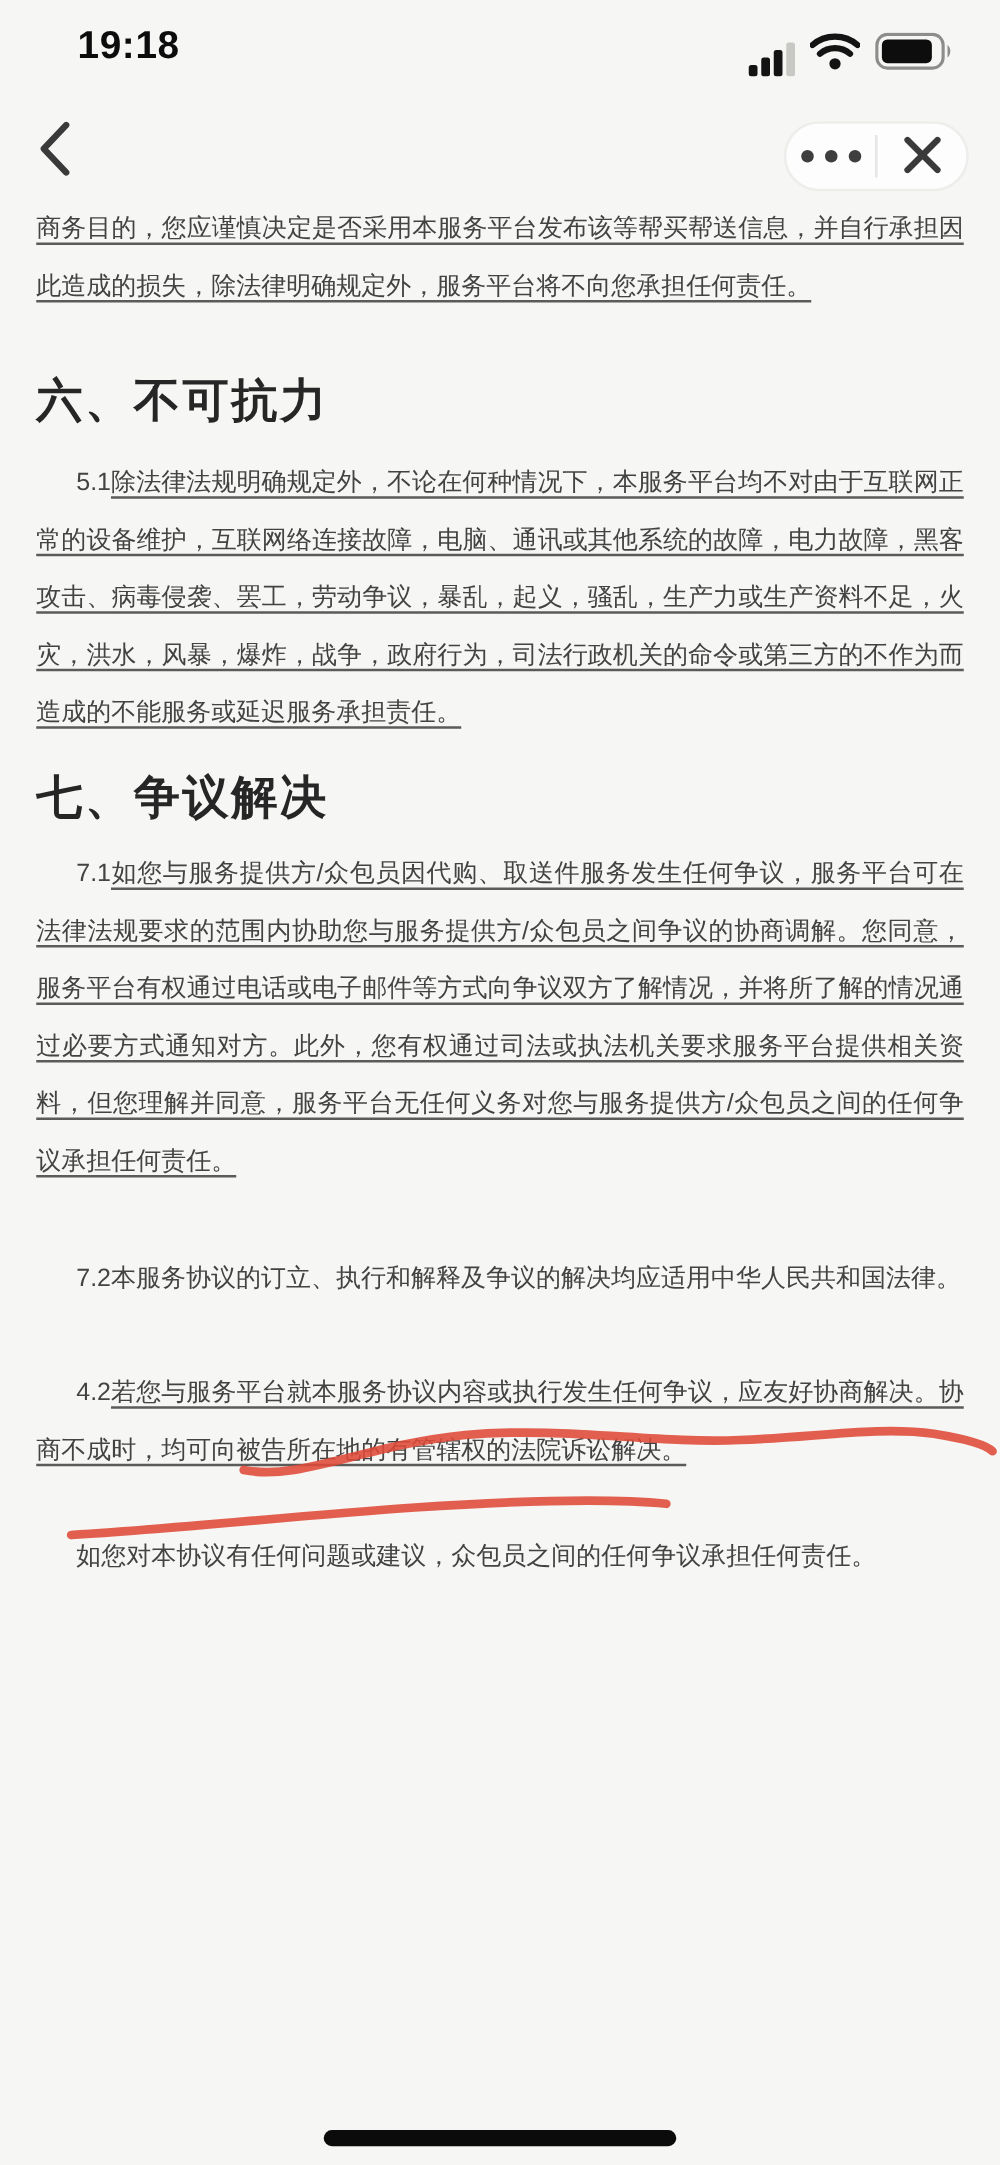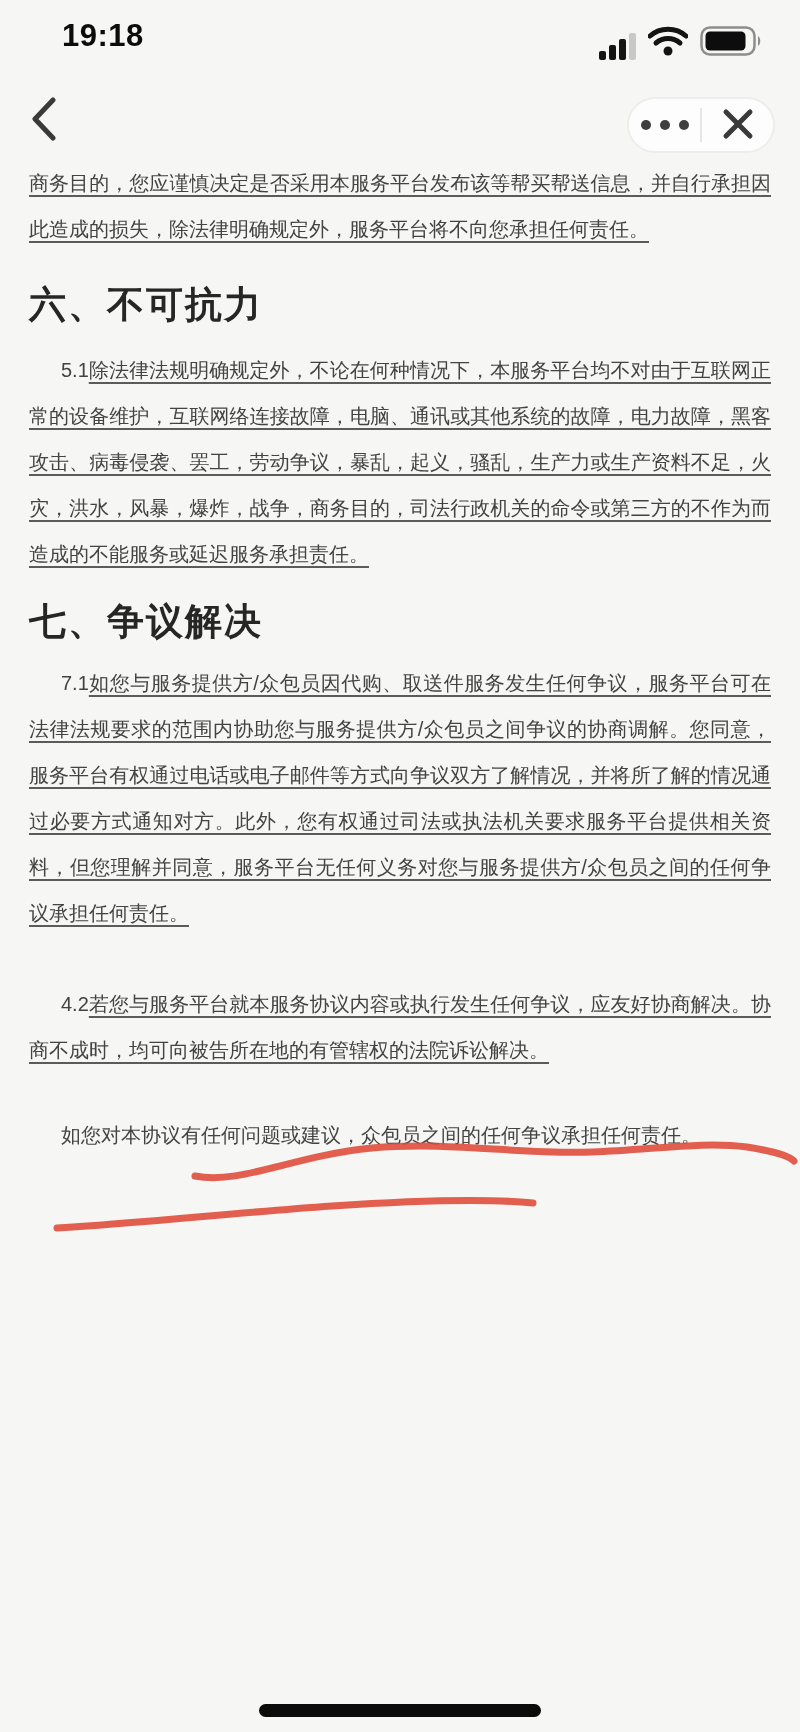--- a/index.html
+++ b/index.html
@@ -29,21 +29,21 @@
   .doc{position:absolute;top:155px;left:0;width:800px;padding:0 29px;box-sizing:border-box;}
   .para{
     margin:0;width:742px;
     font-size:20px;line-height:46px;color:#434343;
     text-align:justify;word-break:break-all;text-justify:inter-character;
   }
   .para u{text-decoration:underline;text-decoration-thickness:2px;text-underline-offset:5px;text-decoration-color:#5b5b5b;}
   .indent{text-indent:32px;}
   .sec-head{margin:0;font-size:37px;line-height:46px;font-weight:700;color:#262626;letter-spacing:2px;}
   .b0{margin-top:5px;}
-  .h-six{margin-top:30px;}
+  .h-six{margin-top:46px;}
   .b2{margin-top:19px;}
   .h-seven{margin-top:22px;}
   .b4{margin-top:15px;}
   .b5{margin-top:48px;}
   .b6{margin-top:45px;}
   .b7{margin-top:39px;}
   
   .annot{position:absolute;top:0;left:0;width:800px;height:1732px;pointer-events:none;z-index:6;}
   
   .home-ind{position:absolute;left:259px;top:1704px;width:282px;height:13px;border-radius:7px;background:#0b0b0b;}
@@ -104,26 +104,27 @@
     </button>
   </div>
 </div>
 
 <div class="doc">
 
   <p class="para b0"><u>商务目的，您应谨慎决定是否采用本服务平台发布该等帮买帮送信息，并自行承担因此造成的损失，除法律明确规定外，服务平台将不向您承担任何责任。</u></p>
 
   <h2 class="sec-head h-six">六、不可抗力</h2>
 
-  <p class="para indent b2"><span>5.1</span><u>除法律法规明确规定外，不论在何种情况下，本服务平台均不对由于互联网正常的设备维护，互联网络连接故障，电脑、通讯或其他系统的故障，电力故障，黑客攻击、病毒侵袭、罢工，劳动争议，暴乱，起义，骚乱，生产力或生产资料不足，火灾，洪水，风暴，爆炸，战争，商务目的，司法行政机关的命令或第三方的不作为而造成的不能服务或延迟服务承担责任。</u></p>
+  <p class="para indent b2"><span>5.1</span><u>除法律法规明确规定外，不论在何种情况下，本服务平台均不对由于互联网正常的设备维护，互联网络连接故障，电脑、通讯或其他系统的故障，电力故障，黑客攻击、病毒侵袭、罢工，劳动争议，暴乱，起义，骚乱，生产力或生产资料不足，火灾，洪水，风暴，爆炸，战争，政府行为，司法行政机关的命令或第三方的不作为而造成的不能服务或延迟服务承担责任。</u></p>
 
   <h2 class="sec-head h-seven">七、争议解决</h2>
 
   <p class="para indent b4"><span>7.1</span><u>如您与服务提供方/众包员因代购、取送件服务发生任何争议，服务平台可在法律法规要求的范围内协助您与服务提供方/众包员之间争议的协商调解。您同意，服务平台有权通过电话或电子邮件等方式向争议双方了解情况，并将所了解的情况通过必要方式通知对方。此外，您有权通过司法或执法机关要求服务平台提供相关资料，但您理解并同意，服务平台无任何义务对您与服务提供方/众包员之间的任何争议承担任何责任。</u></p>
 
+  <p class="para indent b5"><span>7.2</span><span>本服务协议的订立、执行和解释及争议的解决均应适用中华人民共和国法律。</span></p>
 
   <p class="para indent b6"><span>4.2</span><u>若您与服务平台就本服务协议内容或执行发生任何争议，应友好协商解决。协商不成时，均可向被告所在地的有管辖权的法院诉讼解决。</u></p>
 
   <p class="para indent b7"><span>如您对本协议有任何问题或建议，众包员之间的任何争议承担任何责任。</span></p>
 
 </div>
 
 <svg class="annot" viewBox="0 0 800 1732">
   <path d="M195,1176 C240,1185 292,1156 372,1148 C452,1141 522,1155 592,1152 C652,1150 702,1141 747,1147 C772,1151 789,1156 794,1161" fill="none" stroke-width="7" stroke-linecap="round" stroke-linejoin="round" opacity="0.88" stroke="#df4a38"></path>
   <path d="M57,1228 C142,1223 232,1213 332,1206 C422,1200 492,1199 533,1203" fill="none" stroke-width="7" stroke-linecap="round" stroke-linejoin="round" opacity="0.88" stroke="#df4a38"></path>

